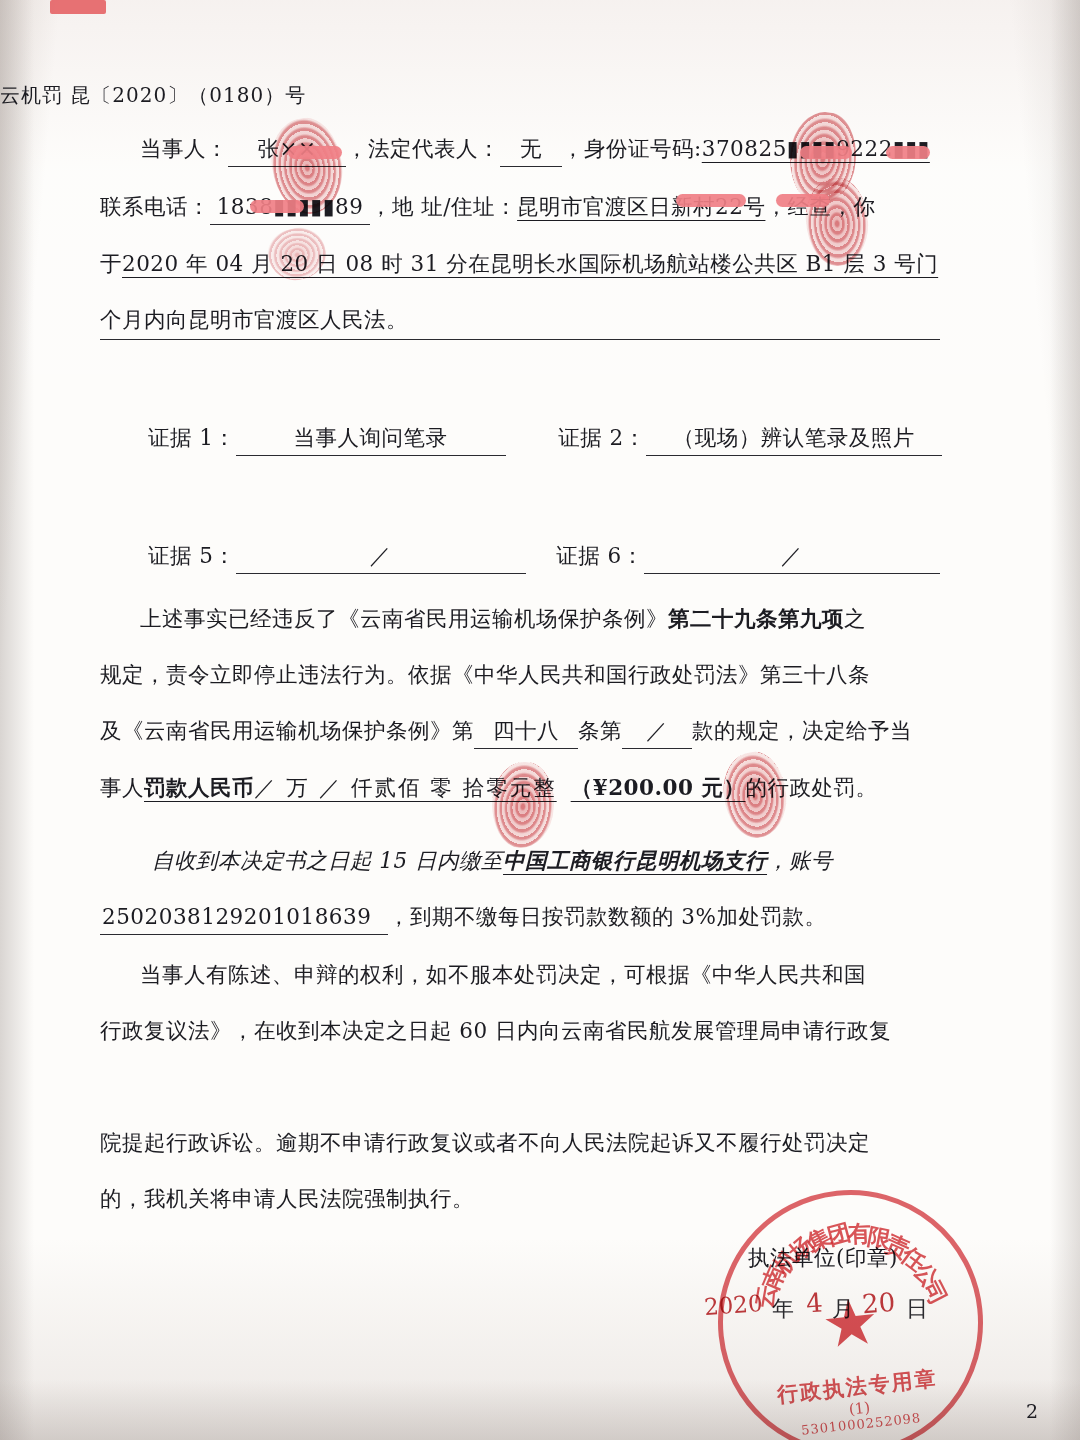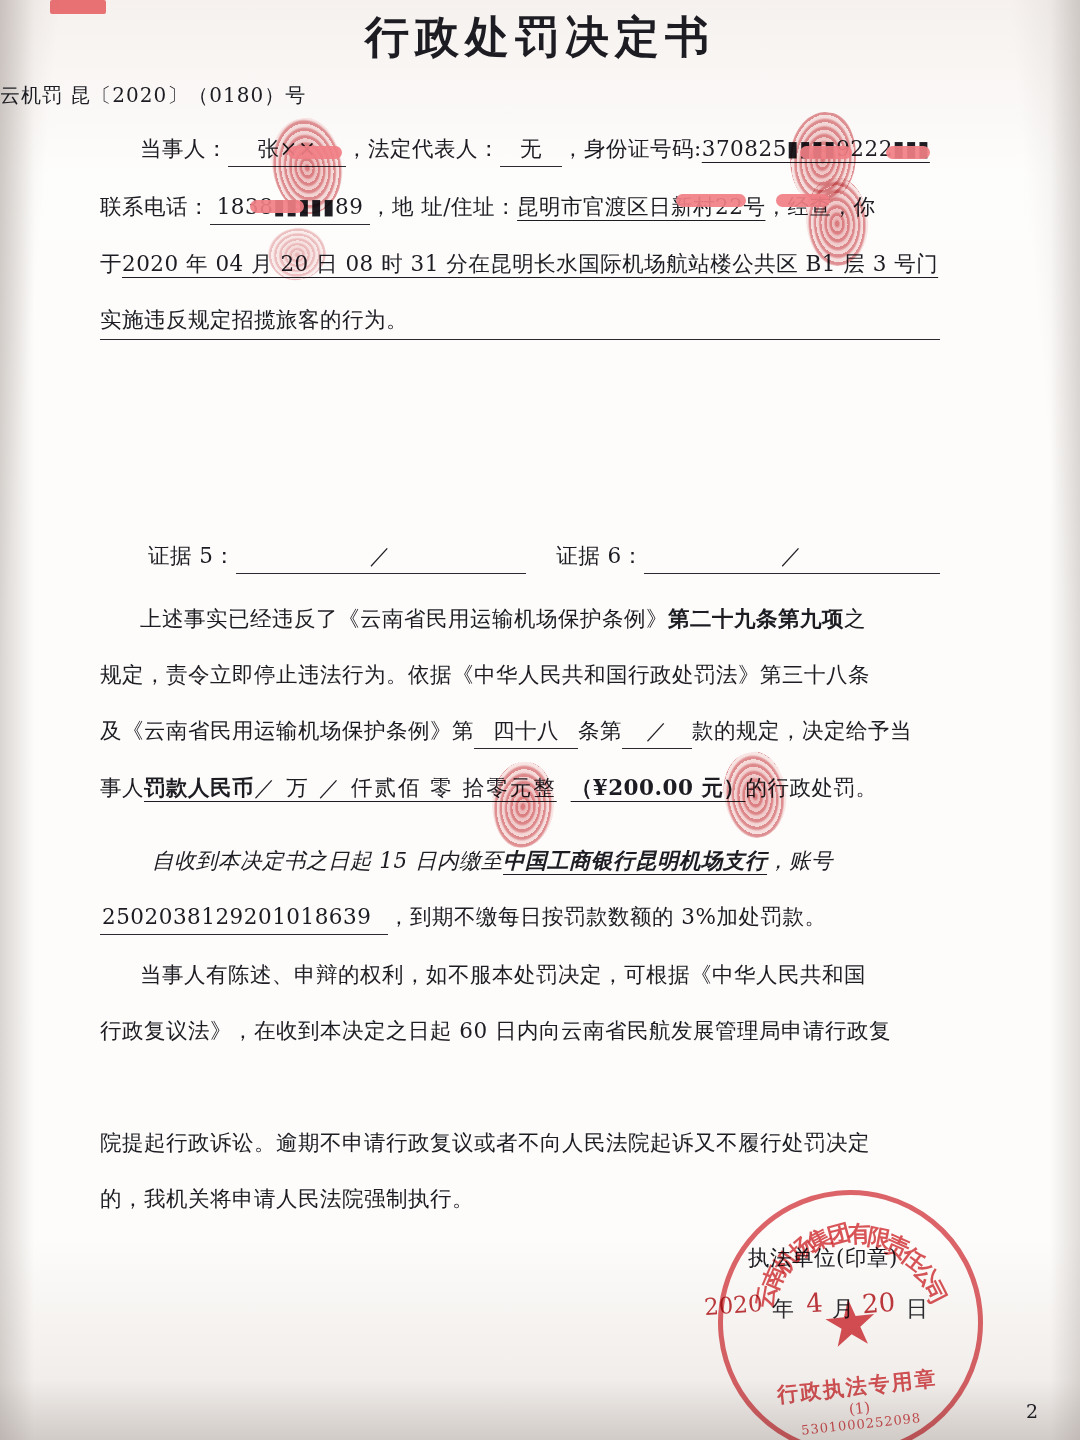--- a/index.html
+++ b/index.html
@@ -192,39 +192,43 @@
 
 <div id="page">
   <div class="paper-bg"></div>
   <div class="edge-shadow-left"></div>
   <div class="edge-shadow-right"></div>
   <div class="edge-shadow-bottom"></div>
   <div class="corner-mark"></div>
 
   <div class="doc">
 
-    <div class="title">行政处罚决定书</div>
     <div class="docnum">云机罚 昆〔2020〕（0180）号</div>
 
     <div class="line" style="top:134px; left:140px;">
       <span>当事人：</span><span class="fill" style="width:118px;">张××</span><span>，法定代表人：</span><span class="fill" style="width:62px;">无</span><span>，身份证号码:</span><span class="u">370825▮▮▮▮9222▮▮▮</span>
     </div>
 
     <div class="line" style="top:192px; left:100px;">
       <span>联系电话：</span><span class="fill" style="width:160px;">1838▮▮▮▮▮89</span><span>，地 址/住址：</span><span class="u">昆明市官渡区日新村22号</span><span>，经查，你</span>
     </div>
 
     <div class="line" style="top:249px; left:100px;">
       <span>于</span><span class="u">2020 年 04 月 20 日 08 时 31 分在昆明长水国际机场航站楼公共区 B1 层 3 号门</span>
     </div>
     <div class="line" style="top:305px; left:100px; width:840px;">
-      <span class="u" style="display:inline-block; width:840px; text-decoration:none; border-bottom:1.2px solid #2a2a30; padding-bottom:4px;">实施违反规定招揽旅客的行为。</span>
-    </div>
-
-
+      <span class="u" style="display:inline-block; width:840px; text-decoration:none; border-bottom:1.2px solid #2a2a30; padding-bottom:4px;">个月内向昆明市官渡区人民法。</span>
+    </div>
+
+
+    <div class="line" style="top:423px; left:148px;">
+      <span>证据 1：</span><span class="fill" style="width:270px;">当事人询问笔录</span>
+      <span style="display:inline-block;width:38px;"></span>
+      <span>证据 2：</span><span class="fill" style="width:296px;">（现场）辨认笔录及照片</span>
+    </div>
     <div class="line" style="top:541px; left:148px;">
       <span>证据 5：</span><span class="fill" style="width:290px;">／</span>
       <span style="display:inline-block;width:16px;"></span>
       <span>证据 6：</span><span class="fill" style="width:296px;">／</span>
     </div>
 
     <div class="line" style="top:604px; left:140px;">
       <span>上述事实已经违反了《云南省民用运输机场保护条例》</span><span style="font-weight:700;">第二十九条第九项</span><span>之</span>
     </div>
     <div class="line" style="top:660px; left:100px;">规定，责令立即停止违法行为。依据《中华人民共和国行政处罚法》第三十八条</div>

